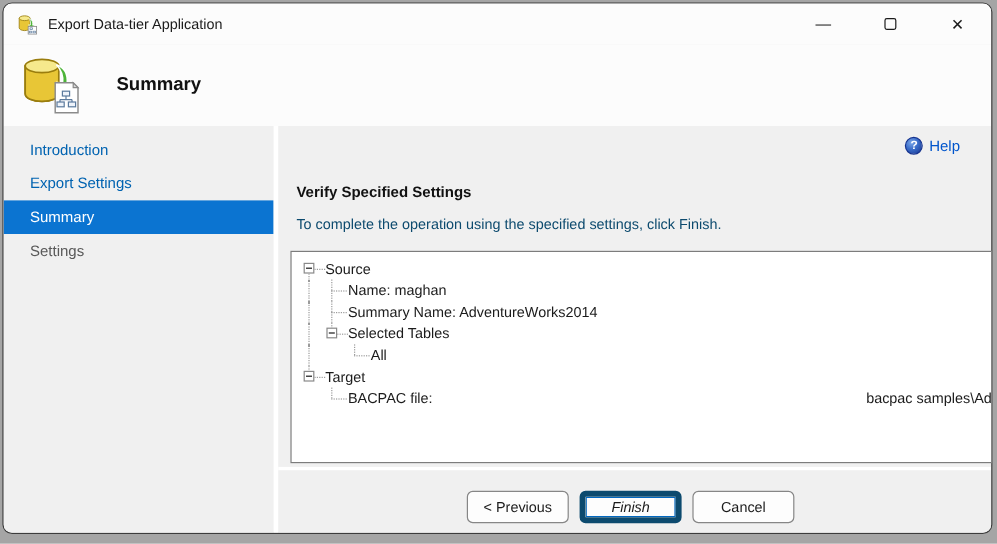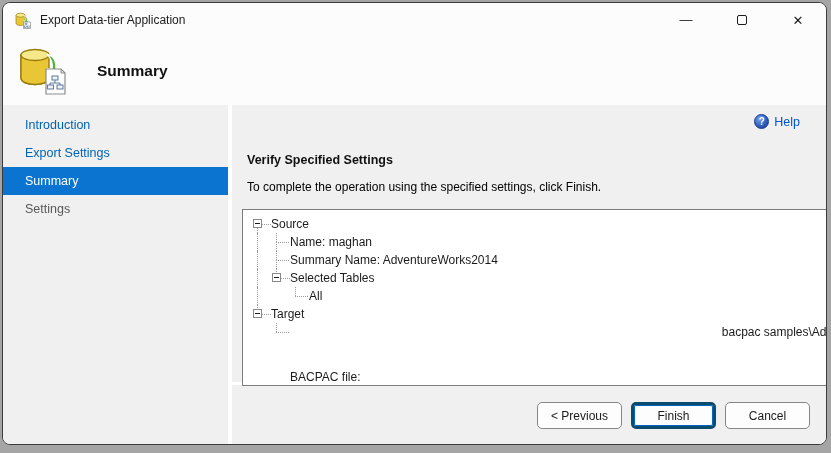--- a/index.html
+++ b/index.html
@@ -40,39 +40,39 @@
   .content { flex:1; position:relative; background:#f0f0f0; min-height:0; }
 
   .help-link { position:absolute; top:9px; right:26px; display:flex; align-items:center; cursor:pointer; }
   .help-icon { width:15px; height:15px; border-radius:50%;
     background:radial-gradient(circle at 35% 30%, #7aa6e8 0%, #3a6cc8 45%, #16338f 100%);
     border:1px solid #16338f; color:#fff; font-size:10px; font-weight:bold;
     display:flex; align-items:center; justify-content:center; }
   .help-text { margin-left:5px; color:#0055cc; font-size:12.5px; }
 
   .vheading { margin:48px 0 0 15px; font-size:12.5px; font-weight:bold; color:#111; }
-  .vinstruction { margin:13px 0 0 15px; font-size:12px; color:#000000; }
+  .vinstruction { margin:13px 0 0 15px; font-size:12px; color:#0c4a6e; }
 
   .treebox { position:absolute; left:10px; top:104px; width:672px; height:177px;
     background:#ffffff; border:1px solid #7c7c7c; overflow:hidden; padding-top:5px; }
   .trow { position:relative; height:18px; font-size:12px; line-height:18px; white-space:nowrap; }
   .gv { position:absolute; width:0; border-left:1px dotted #9b9b9b; }
   .gh { position:absolute; height:0; border-top:1px dotted #9b9b9b; top:9px; }
   .expbox { position:absolute; top:4px; width:9px; height:9px; background:#fff; border:1px solid #898989; }
   .expbox .minus { position:absolute; left:1px; top:3px; width:5px; height:1px; background:#1b1b1b; }
   .tlabel { position:absolute; top:0; color:#1b1b1b; }
   .tvalue { position:absolute; top:0; right:-4px; color:#1b1b1b; }
 
   .hdivider { height:3px; background:#ffffff; flex:0 0 auto; }
-  .footer { height:59px; background:#f0f0f0; flex:0 0 auto;
-    display:flex; justify-content:flex-end; align-items:flex-start; padding:17px 16px 0 0; }
+  .footer { height:52px; background:#f0f0f0; flex:0 0 auto;
+    display:flex; justify-content:center; align-items:flex-start; padding:17px 16px 0 0; }
   .btn { width:85px; height:27px; margin-left:9px; background:#fdfdfd;
     border:1px solid #868686; border-radius:5px; font-family:"Liberation Sans",sans-serif;
     font-size:12px; color:#1b1b1b; cursor:pointer; }
-  .btn.default { border:3px solid #0c4a6e; box-shadow:0 0 0 1px #0067c0 inset; }
+  .btn.default { border:5px solid #0c4a6e; box-shadow:0 0 0 1px #0067c0 inset;font-style:italic; }
 </style>
 </head>
 <body>
 
 <div class="window">
 
   <div class="titlebar">
     <svg class="titlebar-icon" viewBox="0 0 18 18">
       <path d="M2 4.2v8c0 1.3 2 2.3 4.5 2.3s4.5-1 4.5-2.3v-8z" fill="#e8c636" stroke="#9a7d0e" stroke-width="0.7"></path>
       <ellipse cx="6.5" cy="4.2" rx="4.5" ry="2" fill="#f6e98c" stroke="#9a7d0e" stroke-width="0.7"></ellipse>
@@ -169,21 +169,21 @@
               <div class="gv" style="left: 14px; top: 0px; height: 9px;"></div>
               <div class="gh" style="left: 19px; width: 9px;"></div>
               <div class="expbox" style="left: 10px;">
                 <div class="minus"></div>
               </div>
               <span class="tlabel" style="left: 28px;">Target</span>
             </div>
             <div class="trow">
               <div class="gv" style="left: 33px; top: 0px; height: 9px;"></div>
               <div class="gh" style="left: 33px; width: 13px;"></div>
-              <span class="tlabel" style="left: 47px; margin-top: 45px;">BACPAC file:</span>
+              <span class="tlabel" style="left: 47px;">BACPAC file:</span>
               <span class="tvalue">bacpac samples\AdventureWorks.ba</span>
             </div>
           </div>
       </div>
       <div class="hdivider"></div>
       <div class="footer">
           <button class="btn">&lt; Previous</button>
           <button class="btn default">Finish</button>
           <button class="btn">Cancel</button>
         </div>

